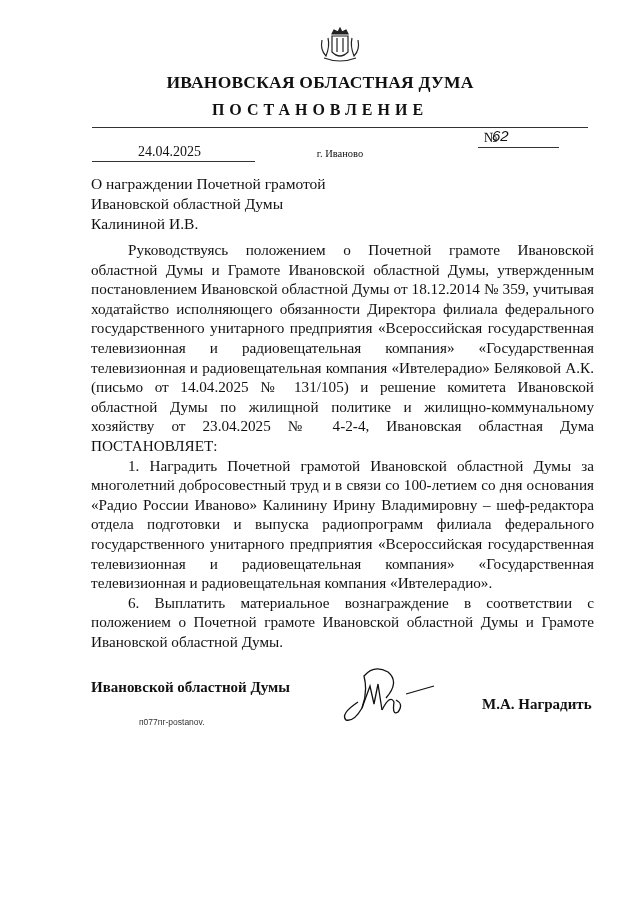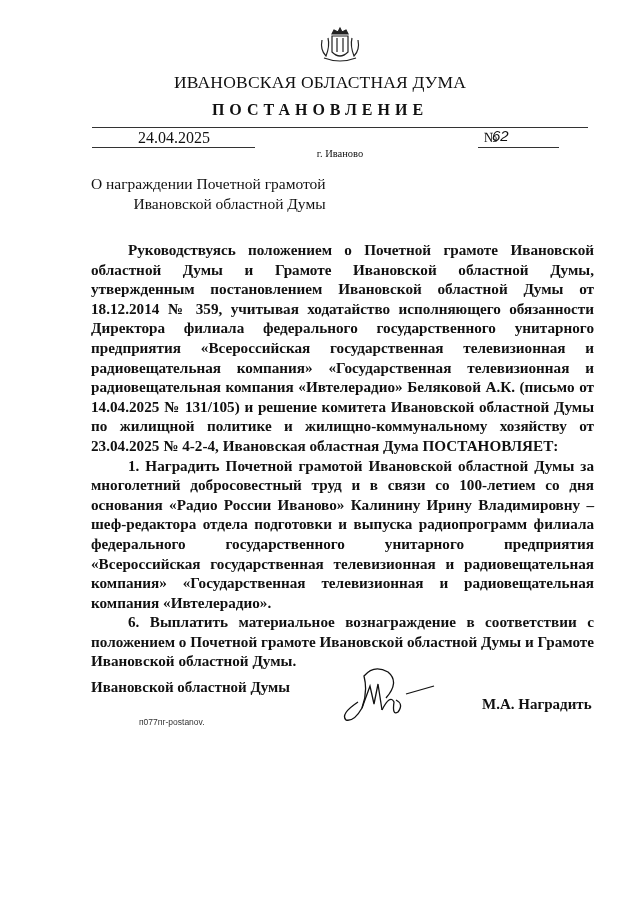--- a/index.html
+++ b/index.html
@@ -1,29 +1,29 @@
 <!DOCTYPE html>
 <html><head>
 <meta charset="utf-8">
 <style>
   html, body { margin: 0; padding: 0; background: #ffffff; }
   body { width: 640px; height: 905px; position: relative; overflow: hidden;
          font-family: "Liberation Serif", "DejaVu Serif", serif; color: #111; }
   .abs { position: absolute; }
   .emblem { left: 316px; top: 26px; width: 48px; height: 38px; }
-  .org { left: 0; width: 640px; top: 72px; text-align: center; font-weight: normal; font-size: 17.5px; letter-spacing: 0.2px; }
+  .org { left: 0; width: 640px; top: 72px; text-align: center; font-weight: bold; font-size: 17.5px; letter-spacing: 0.2px; }
   .doctype { left: 0; width: 640px; top: 101px; text-align: center; font-weight: bold; font-size: 16px; letter-spacing: 5px; font-family: Liberation Serif, serif; }
   .rule-top { left: 92px; width: 496px; top: 127px; height: 0; border-top: 1px solid #333; }
-  .date { left: 92px; width: 163px; top: 130px; font-size: 16px; border-bottom: 1px solid #333; padding-left: 46px; box-sizing: border-box; height: 18px; line-height: 16px; }
+  .date { left: 92px; width: 163px; top: 144px; font-size: 14px; border-bottom: 1px solid #333; padding-left: 46px; box-sizing: border-box; height: 18px; line-height: 16px; }
   .numlabel { left: 484px; top: 130px; font-size: 14px; }
   .numval { left: 478px; width: 81px; top: 126px; font-size: 15px; font-style: italic; font-family: "Liberation Sans", sans-serif; border-bottom: 1px solid #333; padding-left: 14px; box-sizing: border-box; height: 22px; line-height: 20px; }
   .city { left: 0; width: 680px; top: 148px; text-align: center; font-size: 10.5px; }
-  .subject { left: 91px; top: 174px; font-size: 15.5px; line-height: 20px; text-align: right; }
+  .subject { left: 91px; top: 174px; font-size: 15.5px; line-height: 20px; }
   .body { left: 91px; width: 503px; top: 240px; font-size: 15.2px; line-height: 19.6px; text-align: justify; }
-  .body p { margin: 0; text-indent: 37px; font-weight: bold; }
+  .body p { margin: 0; text-indent: 37px; }
   .sig-title { left: 91px; top: 678px; font-weight: bold; font-size: 15px; line-height: 19px; }
   .sig-name { left: 482px; top: 696px; font-weight: bold; font-size: 15px; }
   .signature { left: 338px; top: 664px; width: 100px; height: 60px; }
   .footer { left: 91px; top: 717px; font-size: 8.5px; font-family: "Liberation Sans", sans-serif; color: #333; padding-left: 48px; }
 </style>
 </head>
 <body>
 
 <svg class="abs emblem" viewBox="0 0 48 38">
   <g fill="none" stroke="#222" stroke-width="1.2">
@@ -42,20 +42,21 @@
 <div class="abs rule-top"></div>
 
 <div class="abs date">24.04.2025</div>
 <div class="abs numlabel">№</div>
 <div class="abs numval">62</div>
 <div class="abs city">г. Иваново</div>
 
 <div class="abs subject">
   <div>О награждении Почетной грамотой</div>
   <div>Ивановской областной Думы</div>
+  <div>Калининой И.В.</div>
 </div>
 
 <div class="abs body">
   <p>Руководствуясь положением о Почетной грамоте Ивановской областной Думы и Грамоте Ивановской областной Думы, утвержденным постановлением Ивановской областной Думы от 18.12.2014 № 359, учитывая ходатайство исполняющего обязанности Директора филиала федерального государственного унитарного предприятия «Всероссийская государственная телевизионная и радиовещательная компания» «Государственная телевизионная и радиовещательная компания «Ивтелерадио» Беляковой А.К. (письмо от 14.04.2025 № 131/105) и решение комитета Ивановской областной Думы по жилищной политике и жилищно-коммунальному хозяйству от 23.04.2025 № 4-2-4, Ивановская областная Дума ПОСТАНОВЛЯЕТ:</p>
   <p>1. Наградить Почетной грамотой Ивановской областной Думы за многолетний добросовестный труд и в связи со 100-летием со дня основания «Радио России Иваново» Калинину Ирину Владимировну – шеф-редактора отдела подготовки и выпуска радиопрограмм филиала федерального государственного унитарного предприятия «Всероссийская государственная телевизионная и радиовещательная компания» «Государственная телевизионная и радиовещательная компания «Ивтелерадио».</p>
   <p>6. Выплатить материальное вознаграждение в соответствии с положением о Почетной грамоте Ивановской областной Думы и Грамоте Ивановской областной Думы.</p>
 </div>
 
 <div class="abs sig-title">
   <div>Ивановской областной Думы</div>

